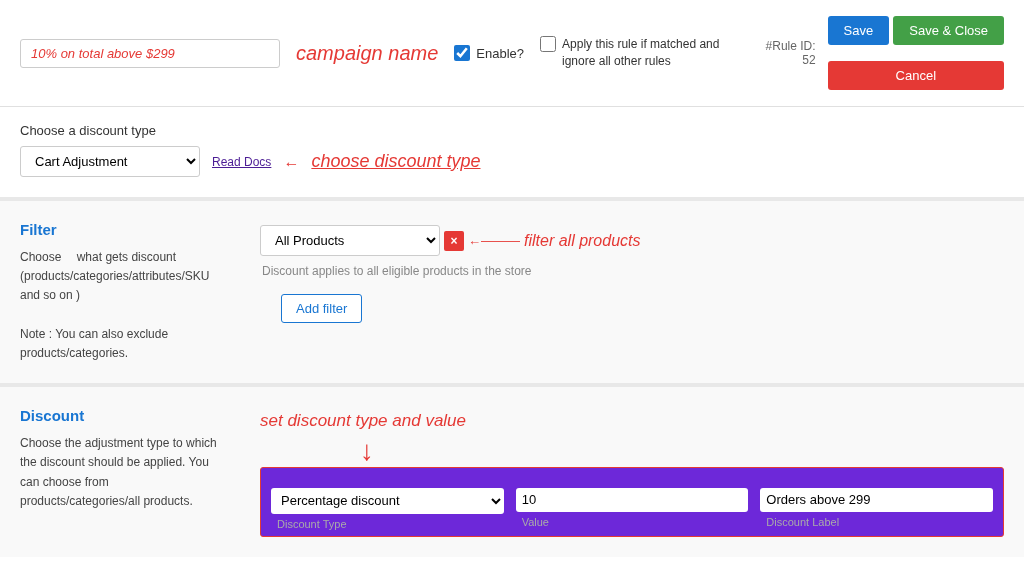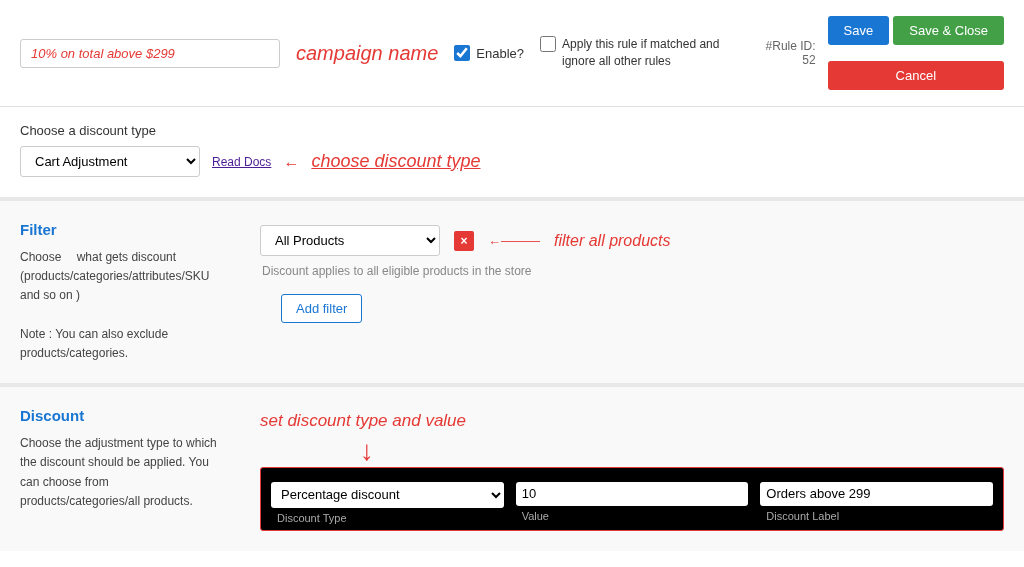--- a/index.html
+++ b/index.html
@@ -178,21 +178,21 @@
       font-weight: normal;
       margin-left: 12px;
     }
     .filter-right {
       flex: 1;
       padding-top: 4px;
     }
     .filter-controls {
       display: flex;
       align-items: center;
-      gap: 14px;
+      gap: 4px;
       margin-bottom: 8px;
       position: relative;
     }
     .filter-select {
       border: 1px solid #ccc;
       padding: 6px 10px;
       font-size: 13px;
       width: 180px;
       border-radius: 3px;
       cursor: pointer;
@@ -268,24 +268,24 @@
       font-size: 18px;
       font-style: italic;
       margin-bottom: 6px;
       display: flex;
       align-items: center;
       gap: 8px;
     }
     .discount-controls {
       border: 1px solid #e53935;
       border-radius: 3px;
-      padding: 14px 10px 6px;
+      padding: 20px 10px 6px;
       display: flex;
       gap: 12px;
-      background: #000000;
+      background: #6d28d9;
     }
     .discount-field {
       display: flex;
       flex-direction: column;
       flex: 1;
     }
     .discount-field input, .discount-field select {
       border: none;
       border-bottom: 1px solid transparent;
       padding: 4px 6px;

